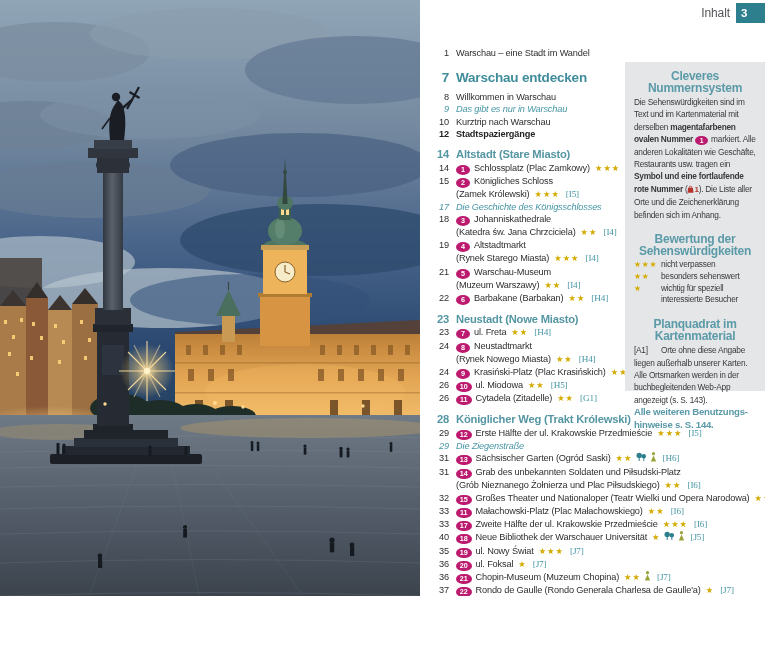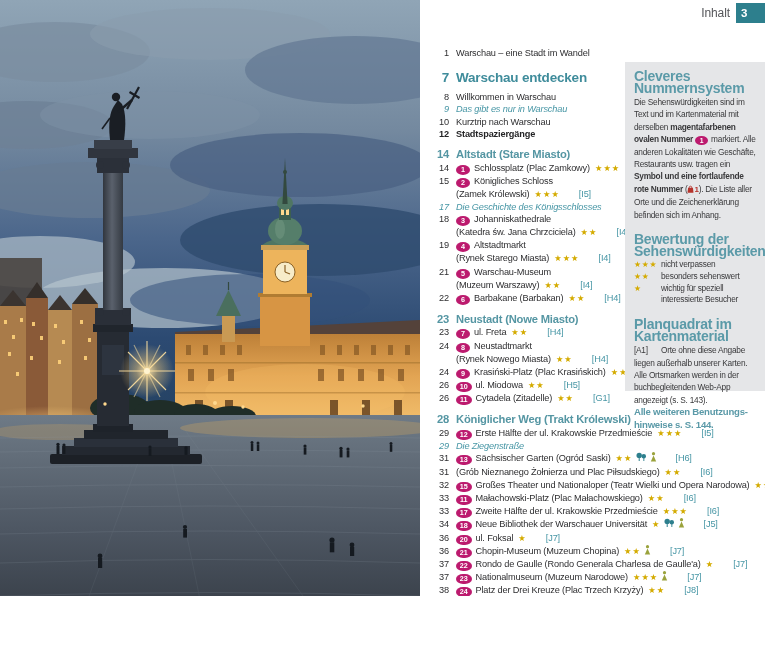--- a/index.html
+++ b/index.html
@@ -20,32 +20,32 @@
   .row .ct{white-space:nowrap;}
   .row .ln{display:block;}
   .s-chapter{font-size:13.5px;font-weight:bold;color:#3f8c9b;line-height:17px;
              margin:10px 0 5px 0;letter-spacing:-0.2px;}
   .s-section{font-size:11.2px;font-weight:bold;color:#5596a3;line-height:13.5px;
              margin-top:8px;letter-spacing:-0.2px;}
   .s-italic{font-style:italic;color:#4796a5;}
   .s-bold{font-weight:bold;color:#242426;}
   .gap{margin-top:8px;}
   .stars{color:#d4ab00;font-size:8.2px;letter-spacing:1.1px;margin-left:5px;}
-  .map{color:#4796a5;margin-left:19px;}
+  .map{color:#4796a5;margin-left:6px;font-family:Liberation Serif, serif;}
   .tic{margin-left:3px;vertical-align:-1px;display:inline-block;}
   .oval{display:inline-block;min-width:12px;padding:0 1px;height:10px;line-height:10px;
         border-radius:7px/5px;background:#bc1a6e;color:#fff;font-size:7.2px;font-weight:bold;
         text-align:center;vertical-align:-1px;margin-right:4px;letter-spacing:0;}
   .oval.wide{min-width:13.5px;}
   .oval.sm{min-width:11px;height:9px;line-height:9px;font-size:6.8px;margin-right:1px;}
   
   .sb{position:absolute;left:625px;top:62px;width:140px;height:329px;background:#e5e6e8;
       padding:8px 9px;box-sizing:border-box;}
-  .sb .sh{font-size:14px;font-weight:bold;color:#5b9aa8;margin:0 0 2px 0;line-height:12px;
-          letter-spacing:-0.25px;white-space:pre-line;}
+  .sb .sh{font-size:12px;font-weight:bold;color:#5b9aa8;margin:0 0 2px 0;line-height:12px;
+          letter-spacing:-0.25px;white-space:pre-line;text-align:center;}
   .sb .bt{font-size:8.3px;line-height:12.4px;color:#39393b;margin:0;letter-spacing:-0.25px;}
   .sb .sec{margin-top:12px;}
   .rrow{display:flex;font-size:8.3px;line-height:11.8px;color:#39393b;letter-spacing:-0.25px;}
   .rstars{width:27px;flex:none;color:#d4ab00;font-size:7.8px;letter-spacing:0.8px;}
   .gref{display:inline-block;width:27px;}
   .note{font-size:9.6px;font-weight:bold;color:#5b9aa8;line-height:12.5px;white-space:pre-line;
         letter-spacing:-0.25px;}
   .mnum{color:#b5342c;font-weight:bold;font-size:8px;}
   .mk{display:inline-block;vertical-align:-1px;}
   
@@ -460,20 +460,21 @@
                 <rect x="7.4" y="5.2" width="0.9" height="3.8" fill="#2d7f8d"></rect>
               </svg></span><span class="tic"><svg width="7" height="10" viewBox="0 0 7 10">
                 <circle cx="3.5" cy="1.7" r="1.6" fill="#9aa23c"></circle>
                 <path d="M0.8 9.6 L3.5 3.6 L6.2 9.6 Z" fill="#9aa23c"></path>
               </svg></span><span class="map">[H6]</span></span>
         </span>
       </div>
       <div class="row s-item">
         <span class="pg">31</span>
         <span class="ct">
+          <span class="ln"><span class="oval wide">14</span><span class="lbl">Grab des unbekannten Soldaten und Piłsudski-Platz</span></span>
           <span class="ln"><span class="lbl">(Grób Nieznanego Żołnierza und Plac Piłsudskiego)</span><span class="stars">★★</span><span class="map">[I6]</span></span>
         </span>
       </div>
       <div class="row s-item">
         <span class="pg">32</span>
         <span class="ct">
           <span class="ln"><span class="oval wide">15</span><span class="lbl">Großes Theater und Nationaloper (Teatr Wielki und Opera Narodowa)</span><span class="stars">★★</span></span>
         </span>
       </div>
       <div class="row s-item">
@@ -482,31 +483,37 @@
           <span class="ln"><span class="oval wide">11</span><span class="lbl">Małachowski-Platz (Plac Małachowskiego)</span><span class="stars">★★</span><span class="map">[I6]</span></span>
         </span>
       </div>
       <div class="row s-item">
         <span class="pg">33</span>
         <span class="ct">
           <span class="ln"><span class="oval wide">17</span><span class="lbl">Zweite Hälfte der ul. Krakowskie Przedmieście</span><span class="stars">★★★</span><span class="map">[I6]</span></span>
         </span>
       </div>
       <div class="row s-item">
-        <span class="pg">34</span>
+        <span class="pg">40</span>
         <span class="ct">
           <span class="ln"><span class="oval wide">18</span><span class="lbl">Neue Bibliothek der Warschauer Universität</span><span class="stars">★</span><span class="tic"><svg width="11" height="10" viewBox="0 0 11 10">
                 <circle cx="3.2" cy="3.4" r="2.7" fill="#2d7f8d"></circle>
                 <rect x="2.7" y="4.5" width="1" height="4.5" fill="#2d7f8d"></rect>
                 <circle cx="7.8" cy="4.2" r="2.2" fill="#2d7f8d"></circle>
                 <rect x="7.4" y="5.2" width="0.9" height="3.8" fill="#2d7f8d"></rect>
               </svg></span><span class="tic"><svg width="7" height="10" viewBox="0 0 7 10">
                 <circle cx="3.5" cy="1.7" r="1.6" fill="#9aa23c"></circle>
                 <path d="M0.8 9.6 L3.5 3.6 L6.2 9.6 Z" fill="#9aa23c"></path>
               </svg></span><span class="map">[J5]</span></span>
+        </span>
+      </div>
+      <div class="row s-item">
+        <span class="pg">35</span>
+        <span class="ct">
+          <span class="ln"><span class="oval wide">19</span><span class="lbl">ul. Nowy Świat</span><span class="stars">★★★</span><span class="map">[J7]</span></span>
         </span>
       </div>
       <div class="row s-item">
         <span class="pg">36</span>
         <span class="ct">
           <span class="ln"><span class="oval wide">20</span><span class="lbl">ul. Foksal</span><span class="stars">★</span><span class="map">[J7]</span></span>
         </span>
       </div>
       <div class="row s-item">
         <span class="pg">36</span>

